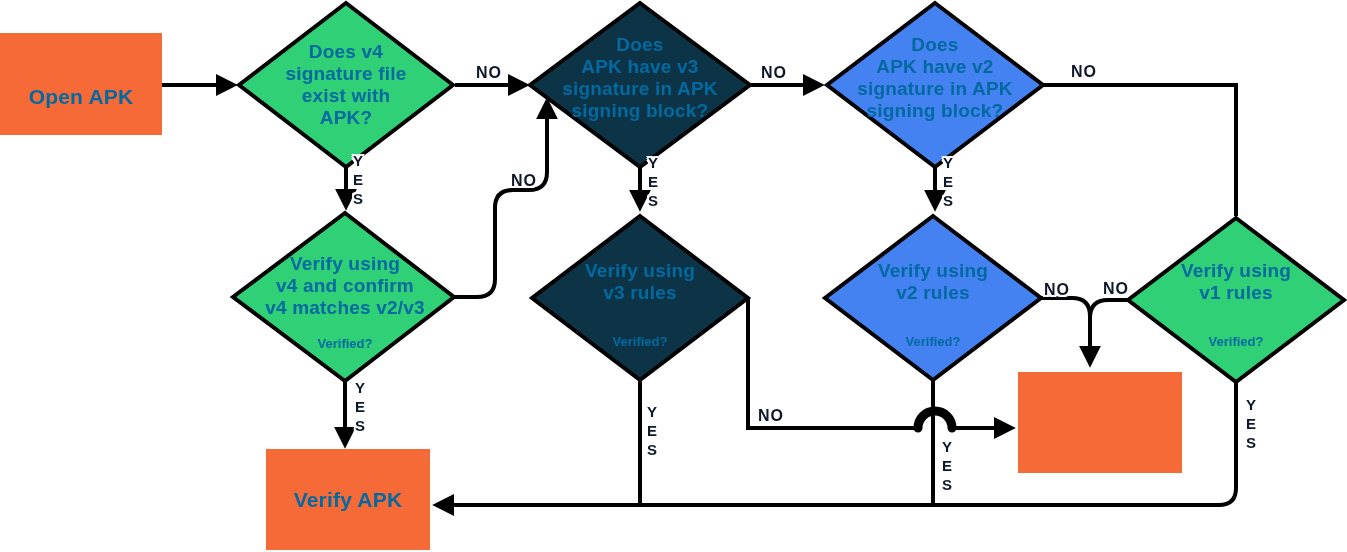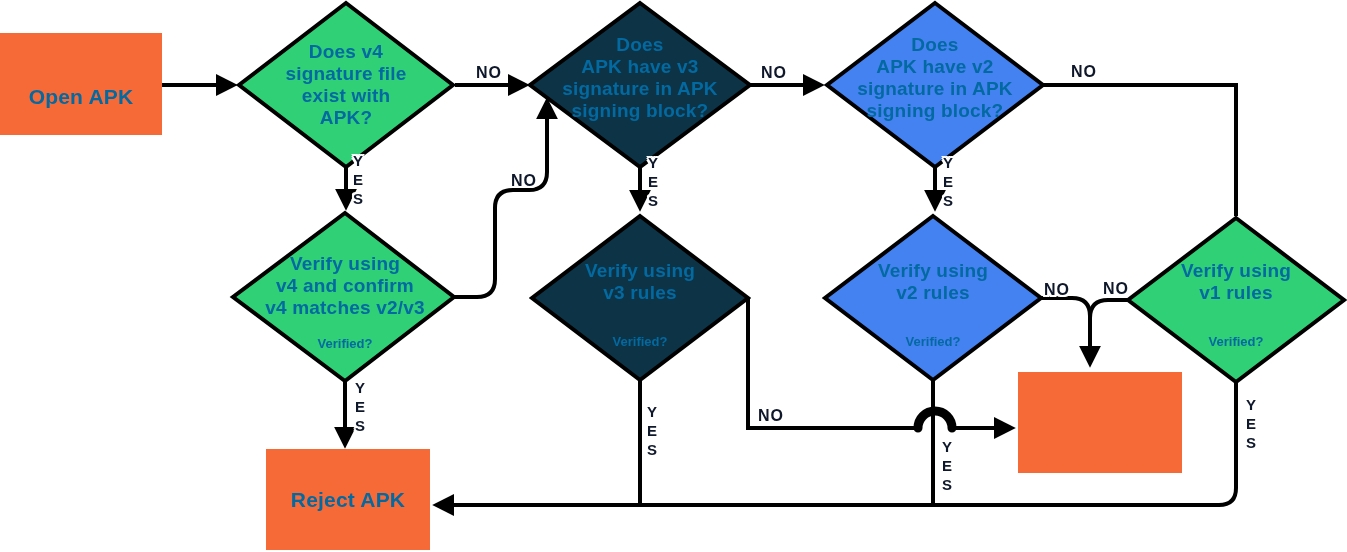--- a/index.html
+++ b/index.html
@@ -103,21 +103,21 @@
 
   <div class="node-label diamond-label" style="left:823px; top:258px; width:220px; height:48px;">Verify using
 v2 rules</div>
   <div class="node-label verified-label" style="left:863px; top:330px; width:140px; height:22px;">Verified?</div>
 
   <div class="node-label diamond-label" style="left:1126px; top:258px; width:220px; height:48px;">Verify using
 v1 rules</div>
   <div class="node-label verified-label" style="left:1166px; top:330px; width:140px; height:22px;">Verified?</div>
 
 
-  <div class="node-label rect-label" style="left:266px; top:449px; width:164px; height:101px;">Reject APK</div>
+  <div class="node-label rect-label" style="left:266px; top:449px; width:164px; height:101px;">Verify APK</div>
 
   <span class="edge-label" style="left:489px; top:73px;">NO</span>
   <span class="edge-label" style="left:774px; top:73px;">NO</span>
   <span class="edge-label" style="left:1084px; top:72px;">NO</span>
   <span class="edge-label" style="left:524px; top:181px;">NO</span>
   <span class="edge-label" style="left:771px; top:416px;">NO</span>
   <span class="edge-label" style="left:1057px; top:290px;">NO</span>
   <span class="edge-label" style="left:1116px; top:289px;">NO</span>
 
   <span class="edge-label vertical" style="left:358px; top:180px;">YES</span>

